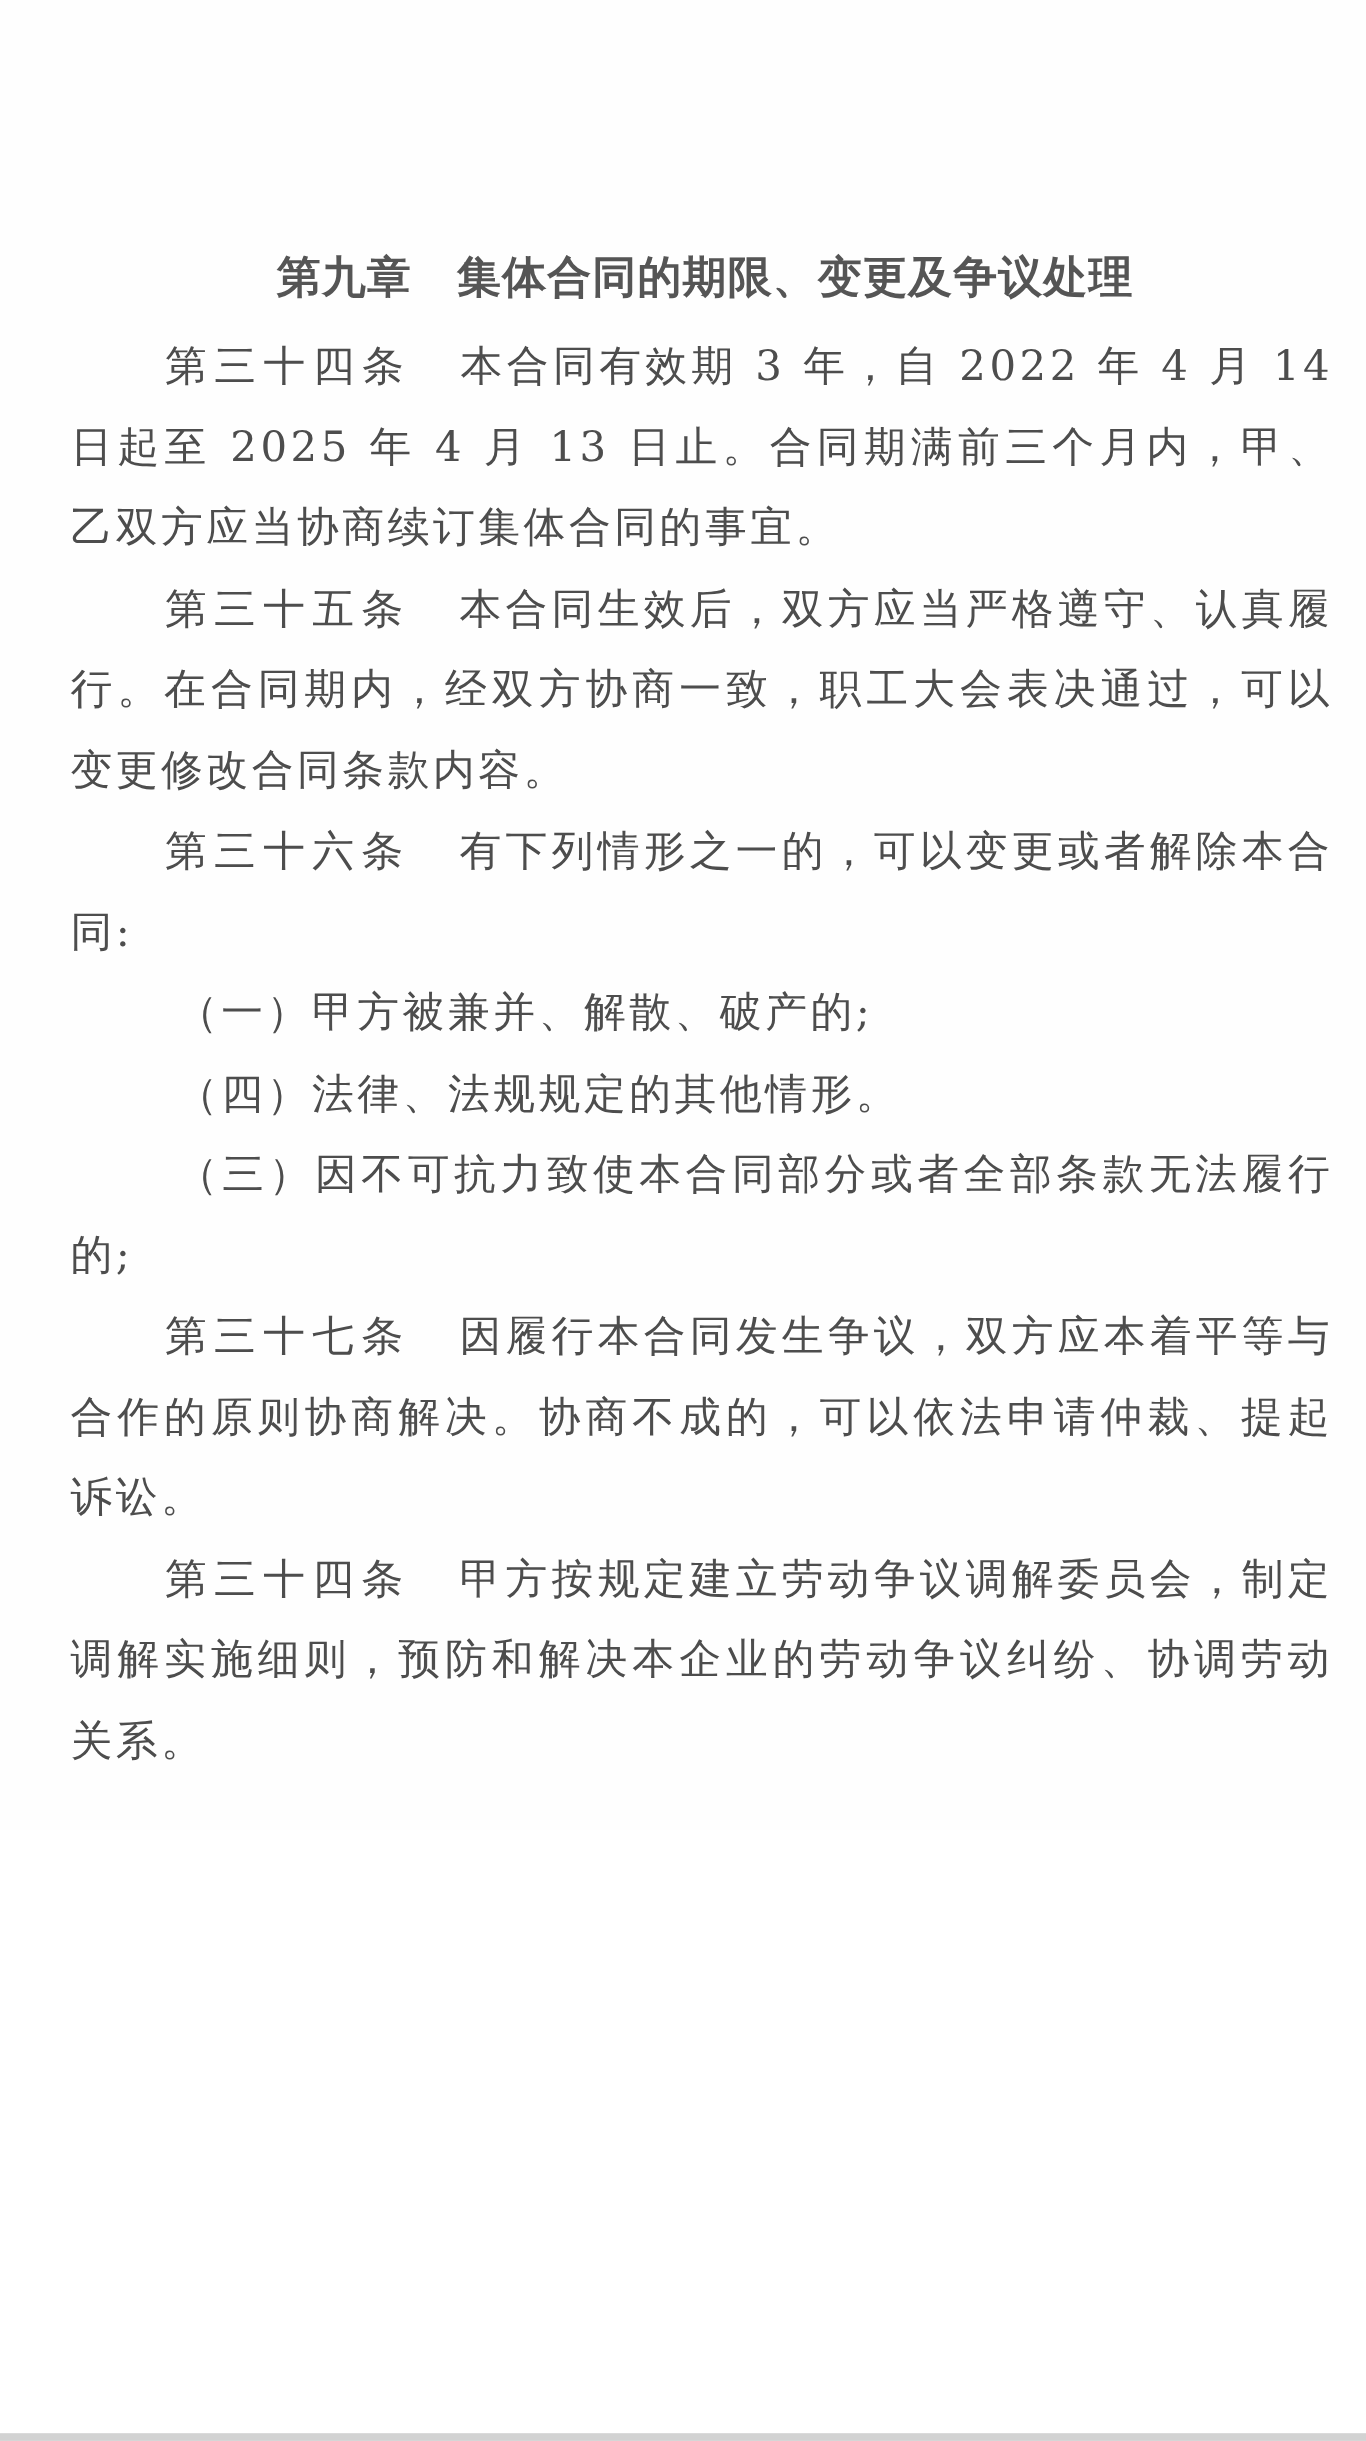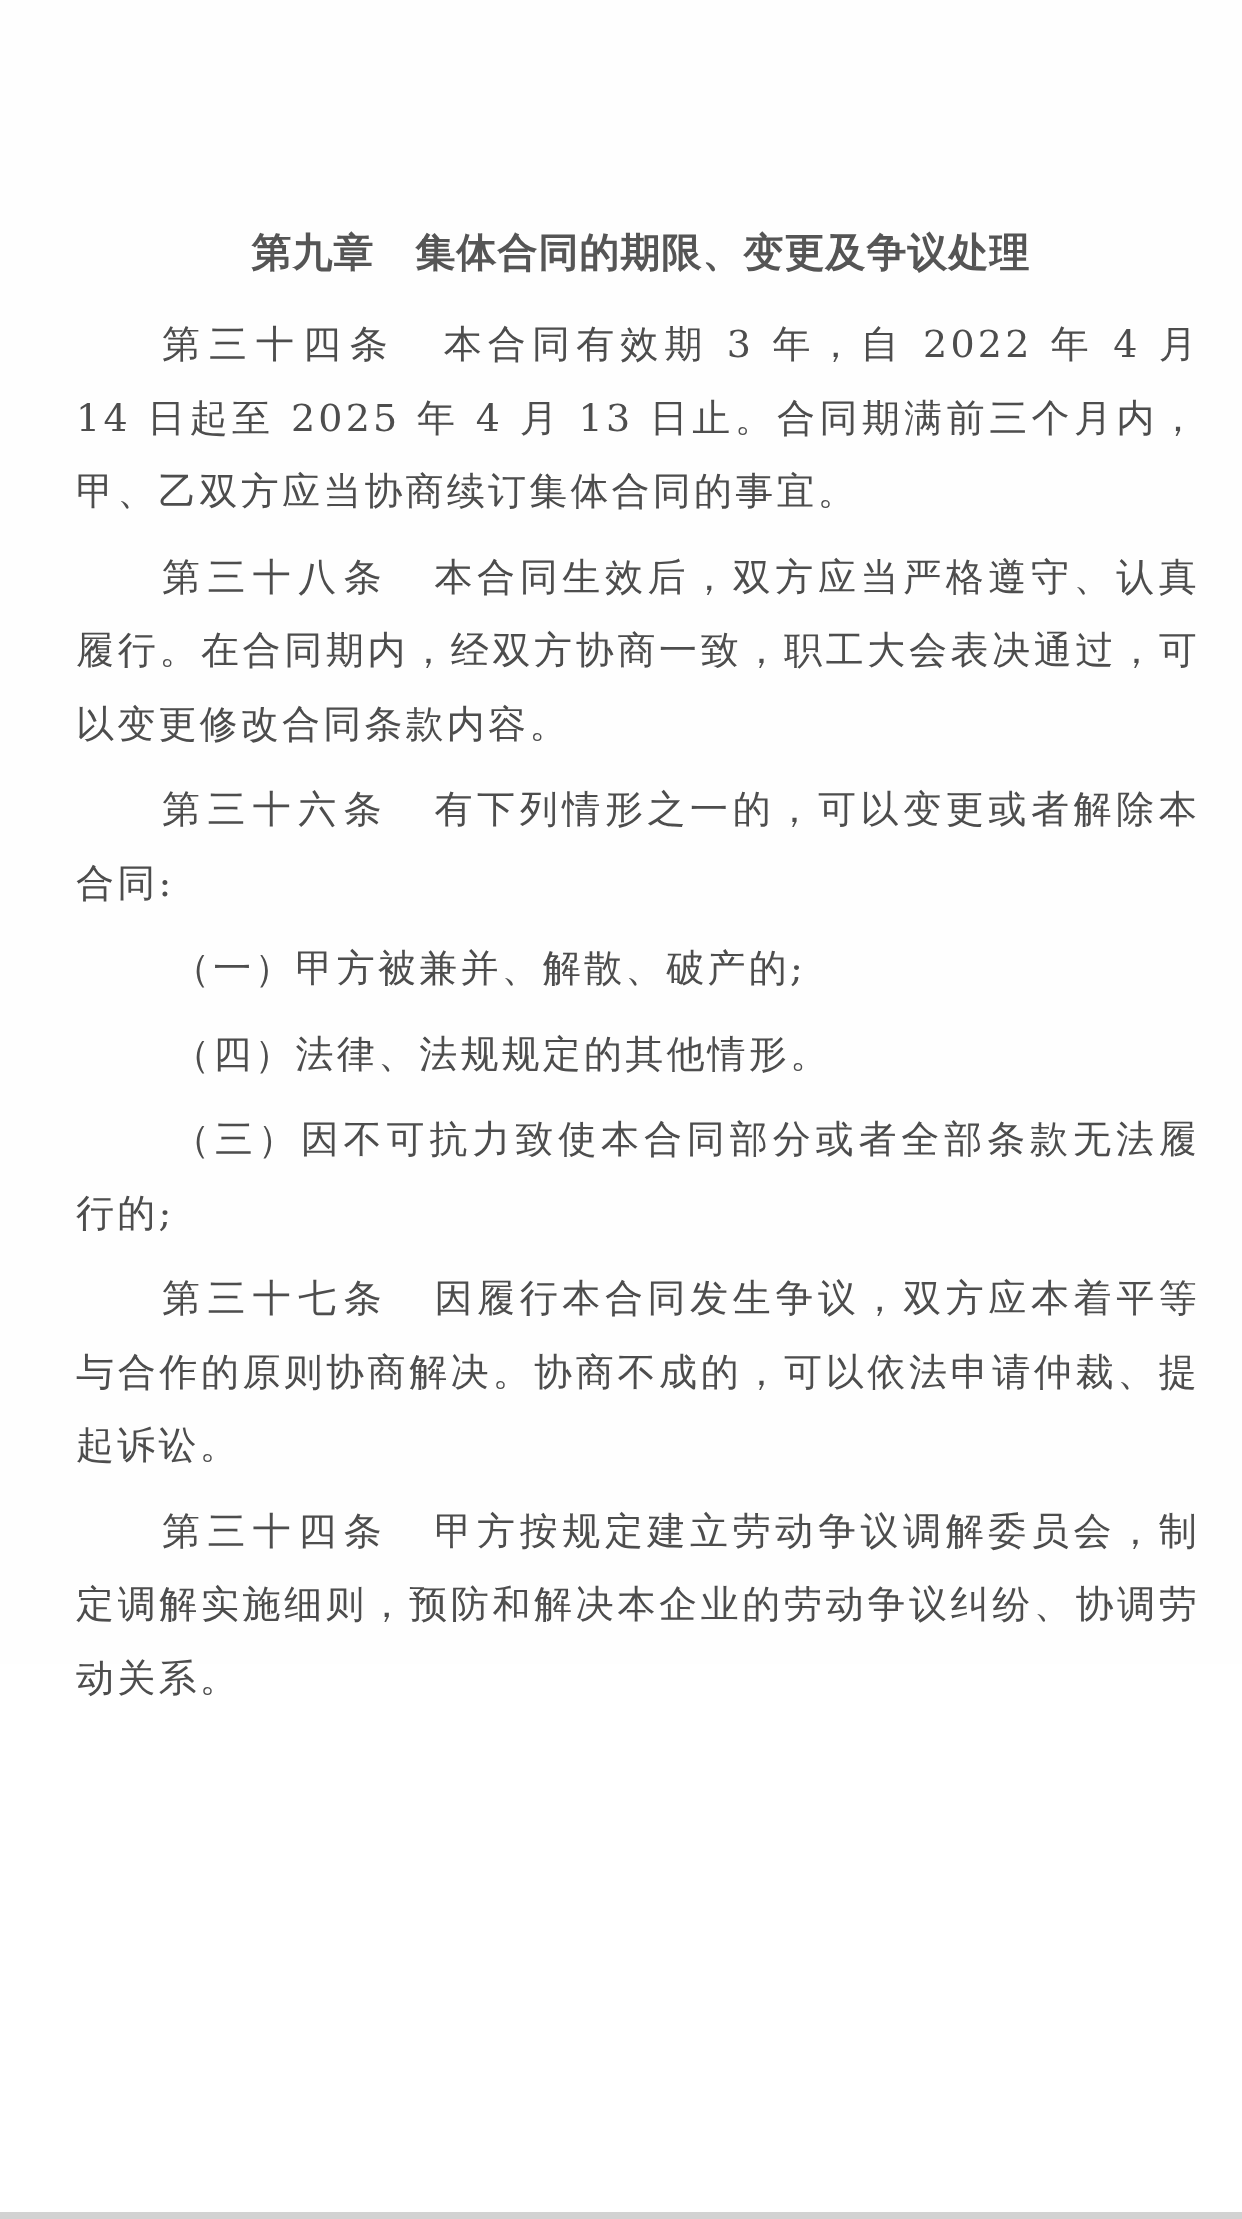--- a/index.html
+++ b/index.html
@@ -12,38 +12,38 @@
     .title {
       position: absolute; top: 222px; left: 0; width: 1242px; text-align: center;
       font-family: "DejaVu Sans", "Liberation Sans", sans-serif;
       font-weight: bold; font-size: 40px; color: #555555; letter-spacing: 1px;
       line-height: 60px; padding-left: 40px; box-sizing: border-box;
     }
     .body {
       position: absolute; top: 296px; left: 64px; width: 1148px;
       font-size: 38px; line-height: 73.5px; letter-spacing: 3.2px; color: #4d4d4d;
     }
-    .para { margin: 12px; text-indent: 86px; text-align: justify; }
+    .para { margin: 0; text-indent: 86px; text-align: justify; }
     .para.item { text-indent: 96px; }
     .art-num { letter-spacing: 6px; }
     .gap { display: inline-block; width: 44px; }
     .bottom-strip { position: absolute; left: 0; bottom: 0; width: 1242px; height: 7px; background: #d2d2d2; }
   </style>
 </head>
 <body>
 
 <div class="page">
   <div class="title">第九章　集体合同的期限、变更及争议处理</div>
 
   <div class="body">
     <p class="para">
       <span class="art-num">第三十四条</span><span class="gap"></span><span>本合同有效期 3 年，自 2022 年 4 月 14 日起至 2025 年 4 月 13 日止。合同期满前三个月内，甲、乙双方应当协商续订集体合同的事宜。</span>
     </p>
     <p class="para">
-      <span class="art-num">第三十八条</span><span class="gap"></span><span>本合同生效后，双方应当严格遵守、认真履行。在合同期内，经双方协商一致，职工大会表决通过，可以变更修改合同条款内容。</span>
+      <span class="art-num">第三十五条</span><span class="gap"></span><span>本合同生效后，双方应当严格遵守、认真履行。在合同期内，经双方协商一致，职工大会表决通过，可以变更修改合同条款内容。</span>
     </p>
     <p class="para">
       <span class="art-num">第三十六条</span><span class="gap"></span><span>有下列情形之一的，可以变更或者解除本合同:</span>
     </p>
     <p class="para item">（一）甲方被兼并、解散、破产的;</p>
     <p class="para item">（四）法律、法规规定的其他情形。</p>
     <p class="para item">（三）因不可抗力致使本合同部分或者全部条款无法履行的;</p>
     <p class="para">
       <span class="art-num">第三十七条</span><span class="gap"></span><span>因履行本合同发生争议，双方应本着平等与合作的原则协商解决。协商不成的，可以依法申请仲裁、提起诉讼。</span>
     </p>

